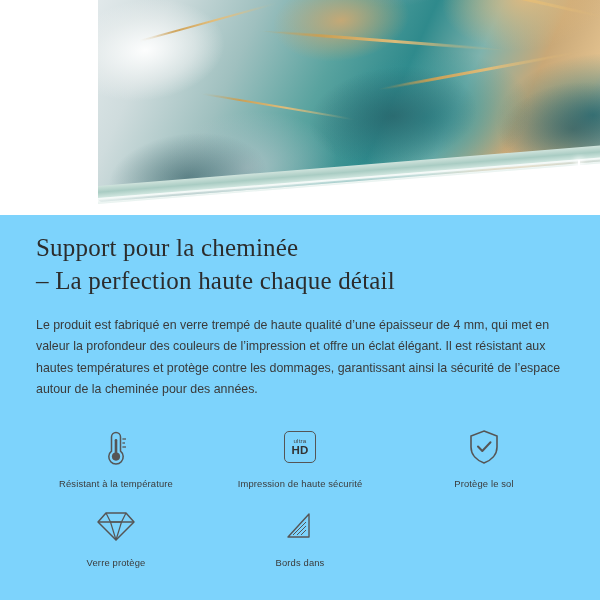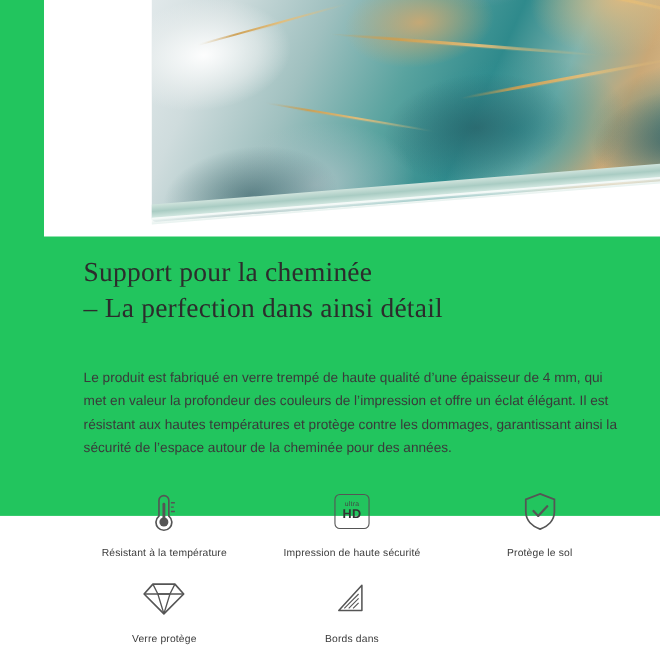--- a/index.html
+++ b/index.html
@@ -9,24 +9,23 @@
   body {
     width: 600px;
     height: 600px;
     background: #ffffff;
     font-family: "Liberation Sans", sans-serif;
     overflow: hidden;
   }
   .page {
     position: relative;
     width: 600px;
-    height: 469px;
-    background: #22c55e;
+    height: 600px;
+    background: #7dd3fc;
     box-sizing: border-box;
-    padding-left: 40px;
   }
 
   
   .hero {
     position: relative;
     width: 600px;
     height: 215px;
     overflow: hidden;
     background: #ffffff;
   }
@@ -137,21 +136,21 @@
     font-family: "Liberation Serif", serif;
     font-size: 25px;
     line-height: 1.32;
     color: #2c2c2c;
     margin: 16px 0 0 0;
     font-weight: 400;
     letter-spacing: 0.2px;
   }
   .headline .line2 { display: block; }
   .body-text {
-    margin: 36px 0 0 0;
+    margin: 18px 0 0 0;
     font-size: 12.4px;
     line-height: 1.72;
     color: #3a3a3a;
     max-width: 530px;
   }
 
   
   .features {
     margin-top: 24px;
     display: grid;
@@ -215,21 +214,21 @@
     <div class="glass-edge">
       <div class="edge-band"></div>
       <div class="edge-band2"></div>
       <div class="sparkle"></div>
     </div>
   </div>
 
   <div class="content">
     <h1 class="headline">
       <span>Support pour la cheminée</span>
-      <span class="line2">– La perfection dans ainsi détail</span>
+      <span class="line2">– La perfection haute chaque détail</span>
     </h1>
     <p class="body-text">Le produit est fabriqué en verre trempé de haute qualité d’une épaisseur de 4 mm, qui met en valeur la profondeur des couleurs de l’impression et offre un éclat élégant. Il est résistant aux hautes températures et protège contre les dommages, garantissant ainsi la sécurité de l’espace autour de la cheminée pour des années.</p>
   </div>
 
   <div class="features">
 
     <div class="feature">
       <div class="feature-icon">
         <svg width="34" height="40" viewBox="0 0 34 40">
           <path d="M17 5.5 a4.5 4.5 0 0 1 4.5 4.5 v14.2 a7.2 7.2 0 1 1 -9 0 V10 A4.5 4.5 0 0 1 17 5.5 z" fill="none" stroke="#555" stroke-width="1.5"></path>

